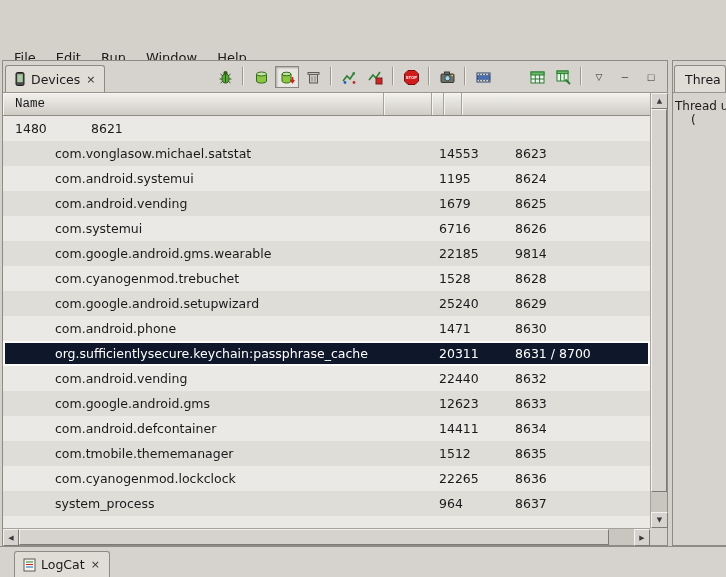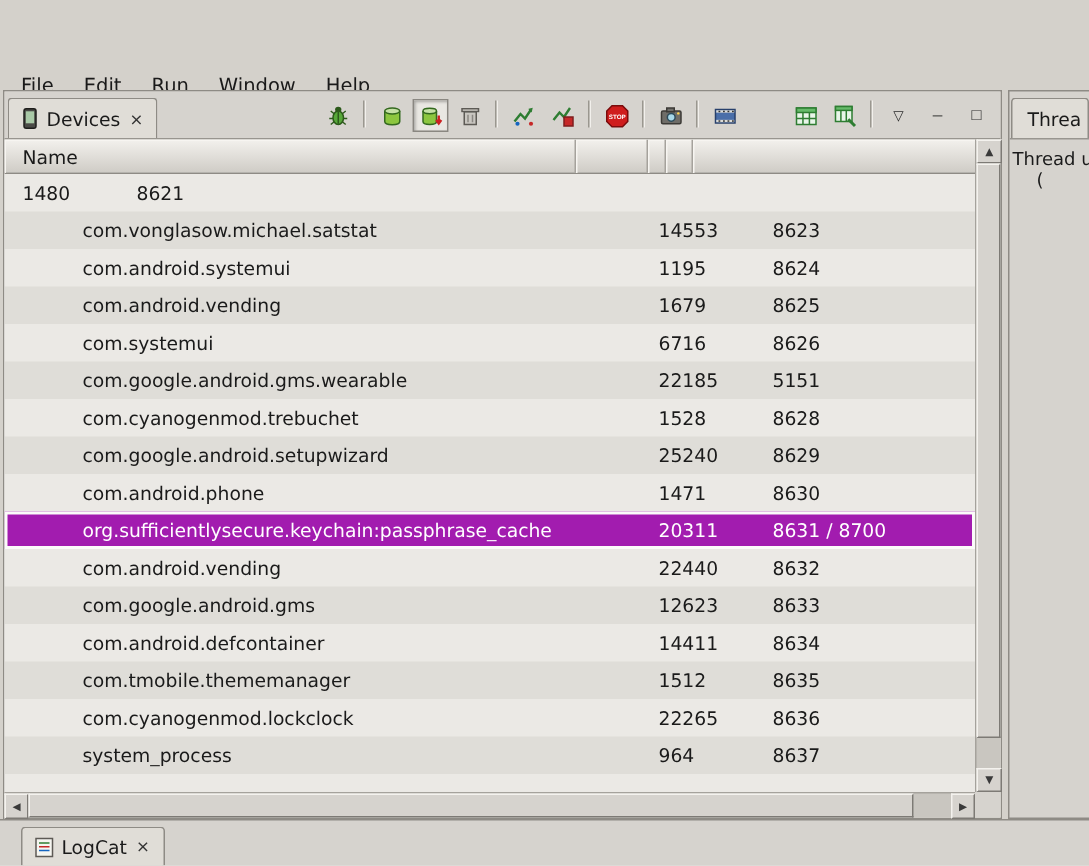--- a/index.html
+++ b/index.html
@@ -61,31 +61,31 @@
     grid-template-columns: 1fr 17px; grid-template-rows: 1fr 17px;
     background:#ebe9e5;
   }
   .left-col { display:flex; flex-direction:column; min-width:0; overflow:hidden; }
   .thead {
     height:23px; flex:0 0 23px; display:flex;
     background:linear-gradient(#f3f1ed,#cfccc6);
     border-bottom:1px solid #8e8b85;
   }
   .hcell { border-right:1px solid #a5a29c; box-shadow: inset 1px 1px 0 #f7f5f1; display:flex; align-items:center; }
-  .h-name { width:381px; padding-left:12px; }
+  .h-name { width:381px; padding-left:12px;font-family:Liberation Mono, monospace; }
   .h-pid  { width:48px; }
   .h-e1   { width:12px; }
   .h-e2   { width:18px; }
   .h-port { flex:1; border-right:none; }
 
   .tbody { flex:1; overflow:hidden; background:#ebe9e5; }
   .trow { display:flex; height:25px; align-items:center; background:#ebe9e5; }
   .trow.alt { background:#dfddd8; }
   .trow.selected {
-    background:#a21caf; color:#ffffff;
+    background:#0f172a; color:#ffffff;
     outline:2px solid #fbfbf9; outline-offset:-2px;
   }
   .c-name { width:424px; padding-left:52px; white-space:nowrap; overflow:hidden; }
   .c-pid  { width:48px; padding-left:12px; white-space:nowrap; }
   .c-e1 { width:12px; } .c-e2 { width:18px; }
   .c-port { flex:1; padding-left:10px; white-space:nowrap; }
 
   
   .vscroll { display:flex; flex-direction:column; background:#c9c6c0; border-left:1px solid #a5a29c; }
   .hscroll { display:flex; background:#c9c6c0; border-top:1px solid #a5a29c; }
@@ -315,21 +315,21 @@
     <div class="c-pid">6716</div>
     <div class="c-e1"></div>
     <div class="c-e2"></div>
     <div class="c-port">8626</div>
   </div>
             <div class="trow alt">
     <div class="c-name">com.google.android.gms.wearable</div>
     <div class="c-pid">22185</div>
     <div class="c-e1"></div>
     <div class="c-e2"></div>
-    <div class="c-port">5151</div>
+    <div class="c-port">9814</div>
   </div>
             <div class="trow">
     <div class="c-name">com.cyanogenmod.trebuchet</div>
     <div class="c-pid">1528</div>
     <div class="c-e1"></div>
     <div class="c-e2"></div>
     <div class="c-port">8628</div>
   </div>
             <div class="trow alt">
     <div class="c-name">com.google.android.setupwizard</div>

